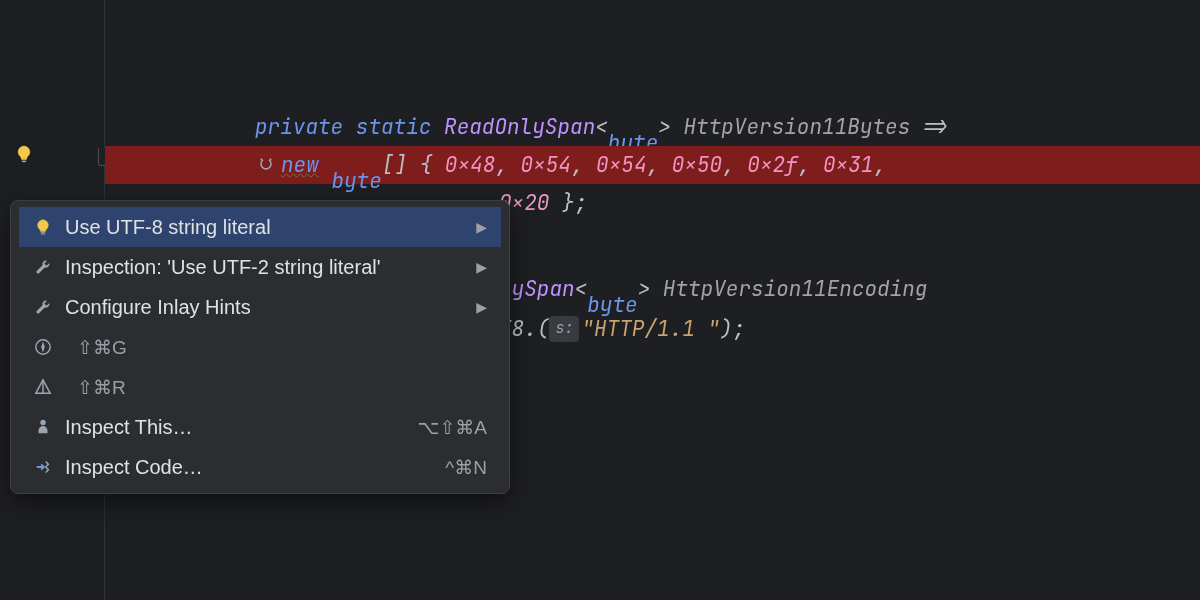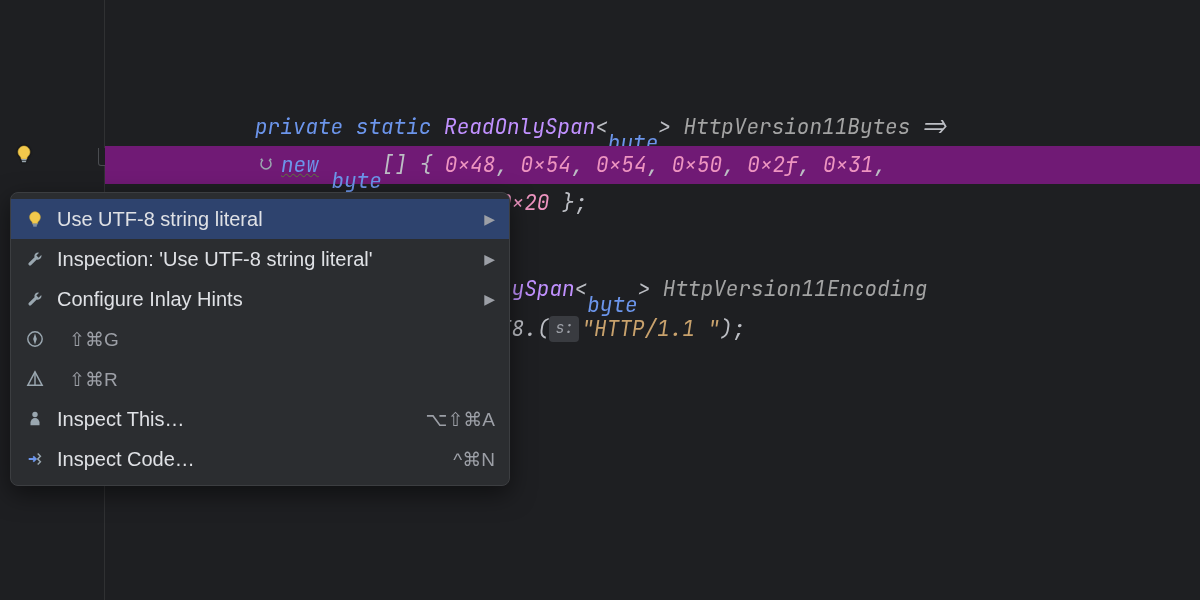--- a/index.html
+++ b/index.html
@@ -33,21 +33,21 @@
   }
   .code-line {
     position: absolute;
     left: 0;
     right: 0;
     height: 38px;
     display: flex;
     align-items: center;
     font-style: italic;
   }
-  .hl { background: #701a75; }
+  .hl { background: #7f1d1d; }
   .tok-kw   { color: #6c95eb; }
   .tok-type { color: #c191ff; }
   .tok-gen  { color: #6c95eb; margin-top: 32px; }
   .tok-name { color: #a3a3a3; }
   .tok-num  { color: #ed94c0; }
   .tok-str  { color: #c9a26d; }
   .tok-punc { color: #bcbec4; }
   .tok-method { color: #39cc9b; }
   .underline-squiggle {
     text-decoration: underline wavy #5c7a3a;
@@ -97,27 +97,27 @@
     left: 6px;
     top: 3px;
     width: 1px;
     height: 8px;
     background: #808080;
   }
   
   .menu {
     position: absolute;
     left: 10px;
-    top: 192px;
+    top: 200px;
     width: 500px;
     background: #2b2d30;
     border: 1px solid #3c3e41;
     border-radius: 8px;
     box-shadow: 0 8px 24px rgba(0,0,0,0.5);
-    padding: 6px 0;
+    padding: 6px 8px;
     font-size: 20px;
     color: #dfe1e5;
   }
   .menu-item {
     display: flex;
     align-items: center;
     height: 40px;
     padding: 0 14px 0 12px;
     cursor: default;
   }
@@ -200,21 +200,21 @@
     </span>
     <span class="menu-label">Use UTF-8 string literal</span>
     <span class="menu-arrow">▶</span>
   </div>
   <div class="menu-item">
     <span class="menu-icon">
       <svg width="18" height="18" viewBox="0 0 20 20">
           <path d="M14.5 3 a4 4 0 0 0-5 5 L3 14.5 a1.8 1.8 0 0 0 2.5 2.5 L12 10.5 a4 4 0 0 0 5-5 L14 8.5 11.5 6 Z" fill="#9aa7b0"></path>
         </svg>
     </span>
-    <span class="menu-label">Inspection: 'Use UTF-8 string literal'</span>
+    <span class="menu-label">Inspection: 'Use UTF-2 string literal'</span>
     <span class="menu-arrow">▶</span>
   </div>
   <div class="menu-item">
     <span class="menu-icon">
       <svg width="18" height="18" viewBox="0 0 20 20">
           <path d="M14.5 3 a4 4 0 0 0-5 5 L3 14.5 a1.8 1.8 0 0 0 2.5 2.5 L12 10.5 a4 4 0 0 0 5-5 L14 8.5 11.5 6 Z" fill="#9aa7b0"></path>
         </svg>
     </span>
     <span class="menu-label">Configure Inlay Hints</span>
     <span class="menu-arrow">▶</span>

